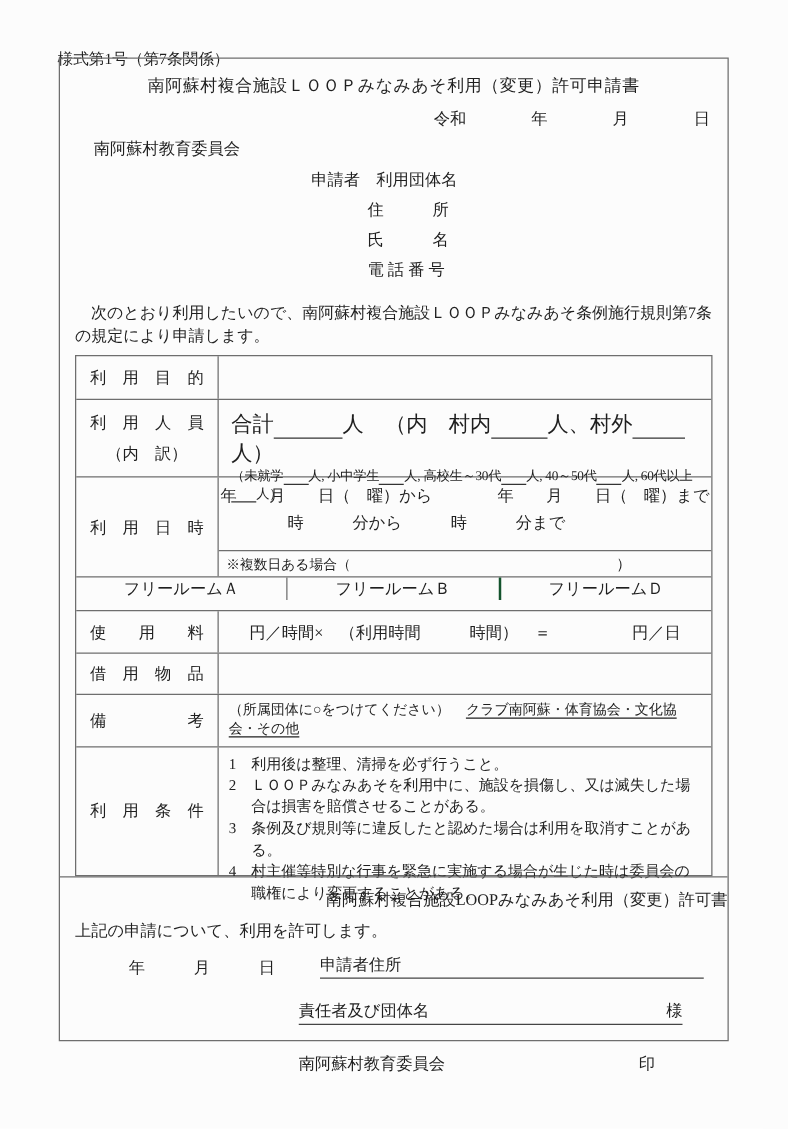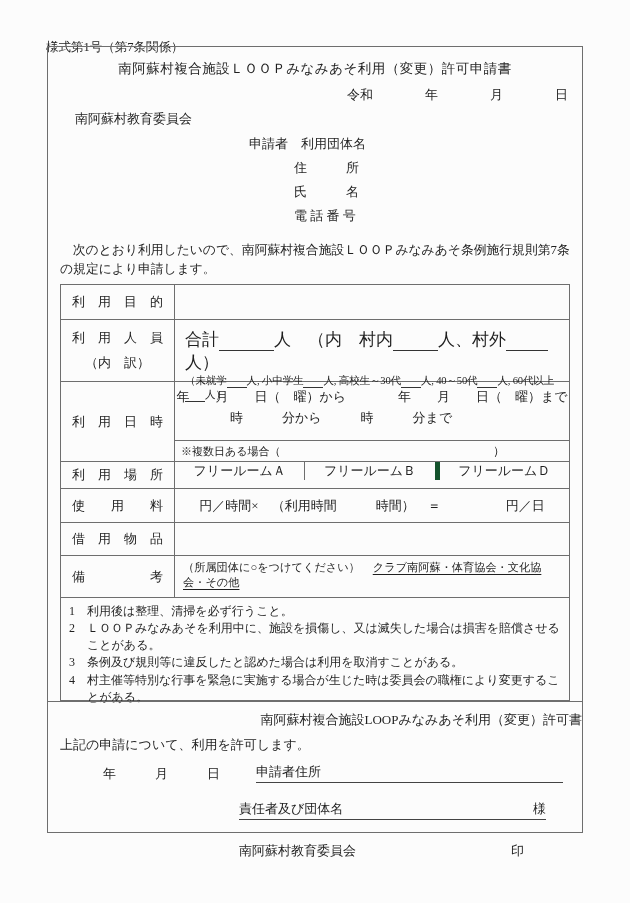--- a/index.html
+++ b/index.html
@@ -52,21 +52,21 @@
   .dt{display:flex;flex-direction:column;}
   .dt-main{flex:0 0 52px;padding-top:6px;}
   .dt-main .l1{text-align:center;}
   .dt-main .l2{padding-left:55px;margin-top:3px;}
   .dt-sub{flex:1;border-top:1px solid #6e6e6e;display:flex;align-items:center;
           justify-content:space-between;font-size:11px;padding:0 6px;}
   .dt-sub .close{margin-right:58px;font-size:12px;}
 
   .places{display:flex;height:100%;align-items:flex-start;text-align:center;}
   .places div{flex:1;display:flex;align-items:center;justify-content:center;}
-  .places .mid{border-left:1px solid #6e6e6e;border-right:5px solid #14532d;}
+  .places .mid{border-left:1px solid #6e6e6e;border-right:2px solid #14532d;}
 
   .fee{display:flex;align-items:center;justify-content:center;height:100%;}
   .remarks{padding:4px 8px;font-size:11.2px;}
   .remarks .opts{text-decoration:underline;text-underline-offset:3px;margin-left:10px;}
   .conds{padding:5px 8px 0 8px;font-size:12px;line-height:1.42;}
   .conds div{padding-left:1.5em;text-indent:-1.5em;}
 
   .permit-title{text-align:right;margin-top:9px;font-size:13px;}
   .grant-line{margin-left:12px;margin-top:7px;font-size:13px;}
   .permit-date-row{display:flex;margin-top:9px;font-size:13px;align-items:flex-end;}
@@ -138,21 +138,20 @@
               <div class="l2">時　　　分から　　　時　　　分まで</div>
             </div>
             <div class="dt-sub">
               <span>※複数日ある場合（</span>
               <span class="close">）</span>
             </div>
           </div>
         </div>
 
         <div class="trow r4">
-          <div class="tlabel">利　用　場　所</div>
           <div class="tval places">
             <div>フリールームＡ</div>
             <div class="mid">フリールームＢ</div>
             <div>フリールームＤ</div>
           </div>
         </div>
 
         <div class="trow r5">
           <div class="tlabel">使　　用　　料</div>
           <div class="tval fee">円／時間×　（利用時間　　　時間）　＝　　　　　円／日</div>
@@ -165,20 +164,21 @@
 
         <div class="trow r7">
           <div class="tlabel">備　　　　　考</div>
           <div class="tval remarks">
             <span>（所属団体に○をつけてください）</span>
             <span class="opts">クラブ南阿蘇・体育協会・文化協会・その他</span>
           </div>
         </div>
 
         <div class="trow r8">
+          <div class="tlabel">利　用　条　件</div>
           <div class="tval conds">
             <div>1　利用後は整理、清掃を必ず行うこと。</div>
             <div>2　ＬＯＯＰみなみあそを利用中に、施設を損傷し、又は滅失した場合は損害を賠償させることがある。</div>
             <div>3　条例及び規則等に違反したと認めた場合は利用を取消すことがある。</div>
             <div>4　村主催等特別な行事を緊急に実施する場合が生じた時は委員会の職権により変更することがある。</div>
           </div>
         </div>
 
       </div>
     </div>

